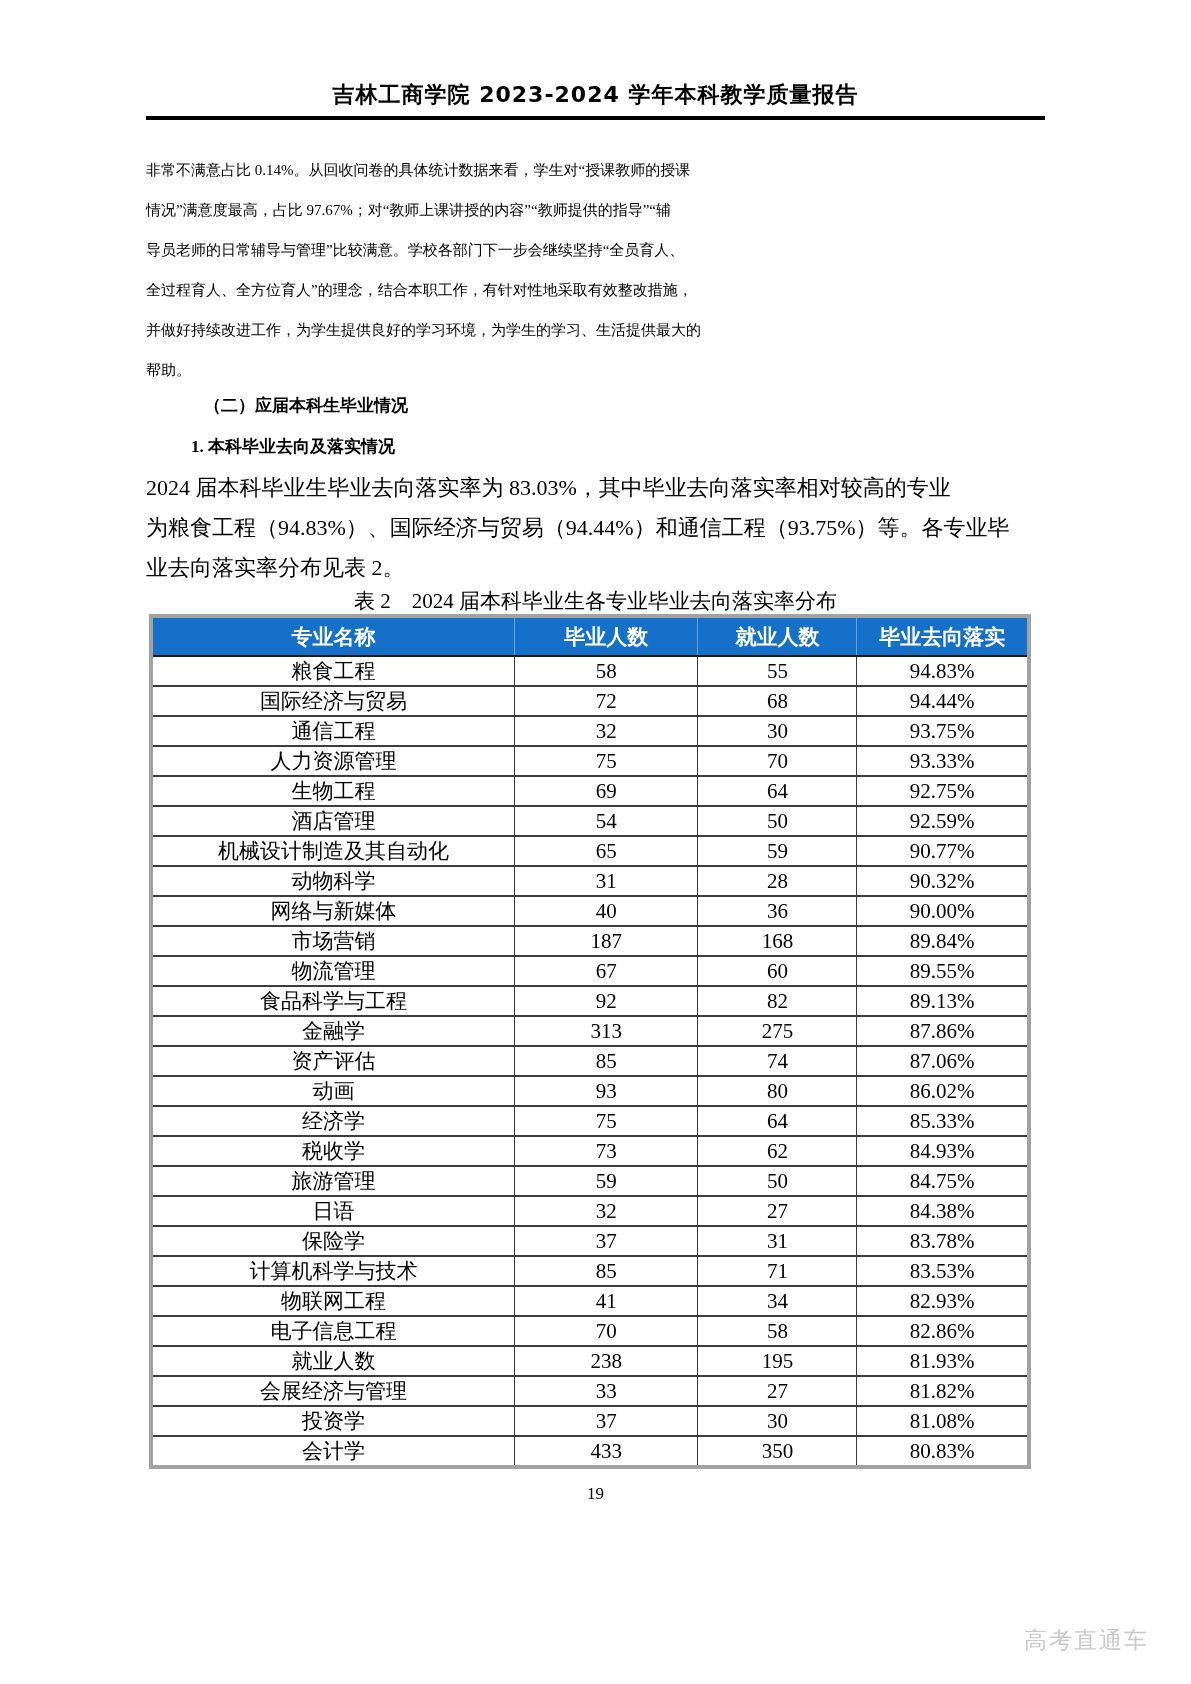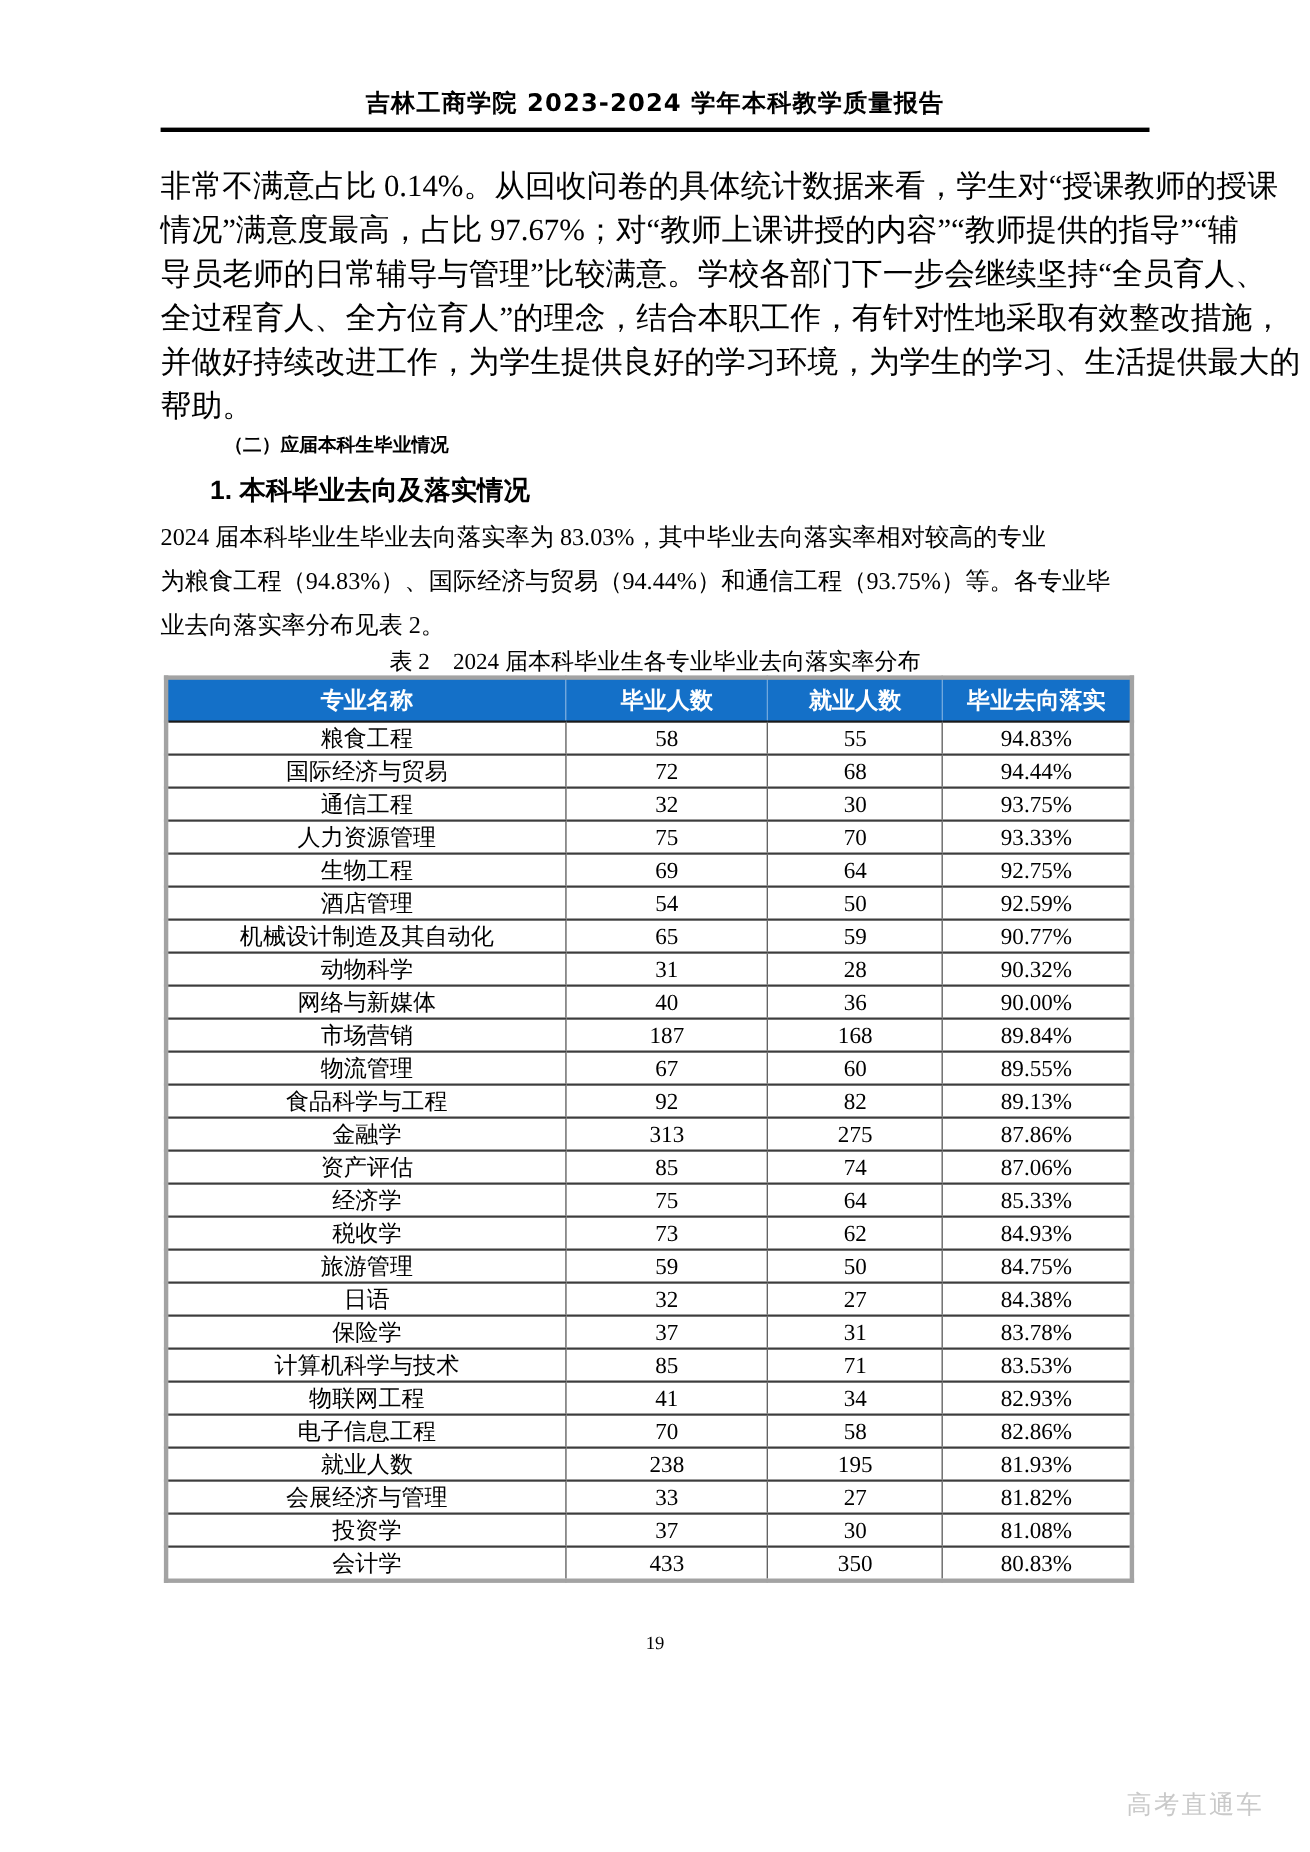--- a/index.html
+++ b/index.html
@@ -23,35 +23,35 @@
     font-size: 22px;
     line-height: 26px;
     letter-spacing: 1px;
   }
   .header-rule {
     margin-top: 8px;
     height: 4px;
     background: #000000;
   }
 
-  .para { margin-top: 30px; font-size: 28px; }
+  .para { margin-top: 30px; font-size: 15px; }
   .para .line { line-height: 40px; white-space: nowrap; }
 
   .section-heading {
     margin: 0 0 0 58px;
     font-family: "DejaVu Sans", "Liberation Sans", sans-serif;
     font-weight: bold;
     font-size: 17px;
     line-height: 30px;
   }
   .sub-heading {
     margin: 12px 0 1px 45px;
-    font-family: Liberation Sans, sans-serif;
+    font-family: Liberation Serif, serif;
     font-weight: bold;
-    font-size: 24px;
+    font-size: 17px;
     line-height: 30px;
   }
   .para2 { margin-top: 6px; font-size: 22px; }
   .para2 .line { line-height: 40px; white-space: nowrap; }
 
   .table-caption {
     text-align: center;
     font-size: 21px;
     line-height: 26px;
     margin-top: 0;
@@ -232,20 +232,26 @@
             <td>275</td>
             <td>87.86%</td>
           </tr>
           <tr>
             <td>资产评估</td>
             <td>85</td>
             <td>74</td>
             <td>87.06%</td>
           </tr>
           <tr>
+            <td>动画</td>
+            <td>93</td>
+            <td>80</td>
+            <td>86.02%</td>
+          </tr>
+          <tr>
             <td>经济学</td>
             <td>75</td>
             <td>64</td>
             <td>85.33%</td>
           </tr>
           <tr>
             <td>税收学</td>
             <td>73</td>
             <td>62</td>
             <td>84.93%</td>

